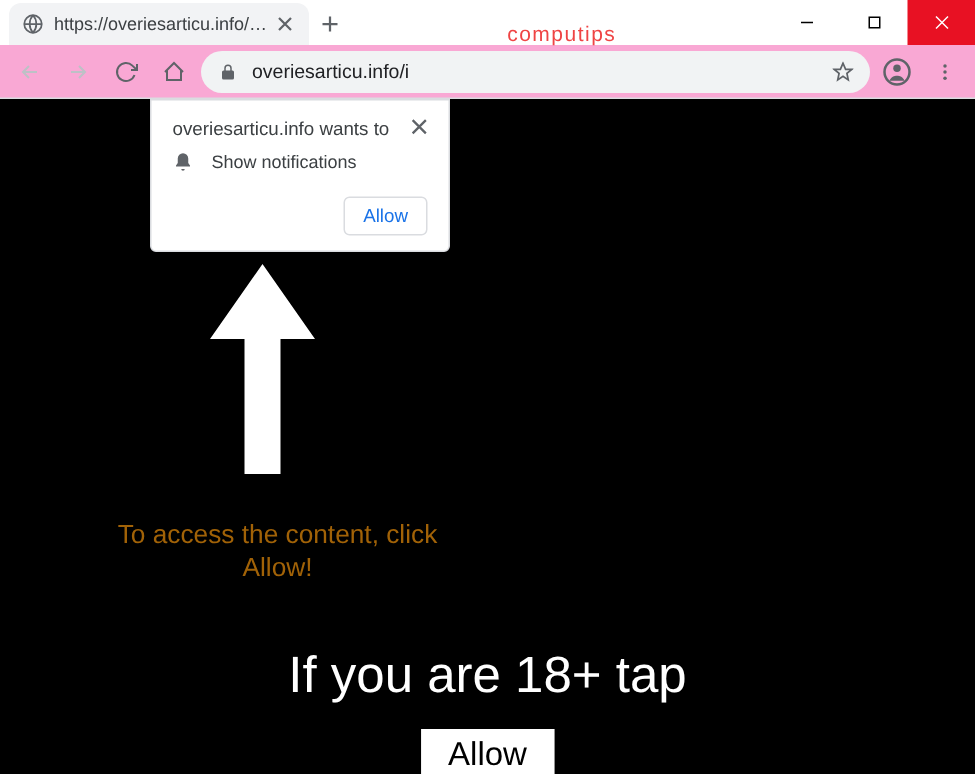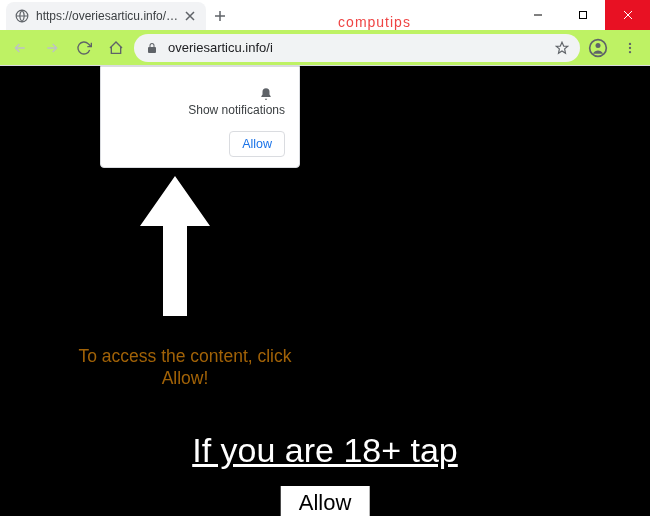--- a/index.html
+++ b/index.html
@@ -13,45 +13,45 @@
 .newtab { width: 28px; height: 28px; display: flex; align-items: center; justify-content: center; color: #5f6368; font-size: 18px; }
 
 .watermark { color: #ef4444; font-size: 14px; letter-spacing: 1px; }
 
 .win-controls { margin-left: auto; display: flex; height: 30px; }
 .win-btn { width: 45px; height: 30px; display: flex; align-items: center; justify-content: center; }
 .win-min { background: #fff; }
 .win-max { background: #fff; }
 .win-close { background: #e81123; color: #fff; }
 
-.toolbar { height: 36px; background: #bef264; display: flex; align-items: center; padding: 0 6px; gap: 4px; border-bottom: 1px solid #dadce0; }
+.toolbar { height: 36px; background: #f9a8d4; display: flex; align-items: center; padding: 0 6px; gap: 4px; border-bottom: 1px solid #dadce0; }
 .tb-btn { width: 28px; height: 28px; display: flex; align-items: center; justify-content: center; color: #5f6368; border-radius: 50%; }
 .tb-btn.disabled { color: #bdc1c6; }
 .addr { flex: 1; height: 28px; background: #f1f3f4; border-radius: 14px; display: flex; align-items: center; padding: 0 10px; color: #5f6368; font-size: 13px; }
 .addr-lock { width: 16px; height: 16px; margin-right: 8px; display: flex; align-items: center; justify-content: center; }
 .addr-text { flex: 1; color: #202124; }
 .addr-star { width: 16px; height: 16px; display: flex; align-items: center; justify-content: center; }
 
 .viewport { position: relative; width: 650px; height: 450px; background: #000; overflow: hidden; }
 
 .notif { position: absolute; left: 100px; top: 0; width: 200px; background: #fff; border: 1px solid #dadce0; border-radius: 0 0 4px 4px; box-shadow: 0 2px 6px rgba(0,0,0,.2); padding: 12px 14px 10px 14px; }
 .notif-head { display: flex; justify-content: space-between; align-items: flex-start; }
 .notif-origin { font-size: 12.5px; color: #3c4043; }
 .notif-close { color: #5f6368; font-size: 14px; line-height: 1; }
-.notif-row { display: flex; align-items: flex-end; margin-top: 8px; flex-direction: column; }
+.notif-row { display: flex; align-items: flex-start; margin-top: 8px; }
 .notif-bell { width: 16px; height: 16px; margin-right: 10px; color: #5f6368; }
 .notif-msg { font-size: 12px; color: #3c4043; }
 .notif-actions { display: flex; justify-content: flex-end; gap: 8px; margin-top: 14px; }
 .notif-btn { border: 1px solid #dadce0; background: #fff; color: #1a73e8; font-size: 12.5px; padding: 5px 12px; border-radius: 4px; }
 
 .arrow { position: absolute; left: 135px; top: 110px; color: #fff; }
 
 .access-text { position: absolute; left: 65px; top: 280px; color: #a16207; font-size: 17.5px; width: 240px; text-align: center; line-height: 1.25; }
 
-.age-text { position: absolute; left: 0; right: 0; top: 365px; color: #fff; font-size: 34px; text-align: center; font-weight: 400; text-decoration: underline; }
+.age-text { position: absolute; left: 0; right: 0; top: 365px; color: #fff; font-size: 34px; text-align: center; font-weight: 400; }
 
 .page-allow { position: absolute; left: 50%; transform: translateX(-50%); top: 420px; background: #fff; color: #000; font-size: 22px; padding: 4px 18px; border: none; }
 
 svg { display: block; }
 </style>
 </head>
 <body>
 
 <div class="titlebar">
   <div class="tab">
@@ -143,20 +143,28 @@
         <circle cx="12" cy="5" r="2"></circle>
         <circle cx="12" cy="12" r="2"></circle>
         <circle cx="12" cy="19" r="2"></circle>
       </svg>
   </div>
 </div>
 
 <div class="viewport">
 
   <div class="notif">
+    <div class="notif-head">
+      <span class="notif-origin">overiesarticu.info wants to</span>
+      <span class="notif-close">
+        <svg width="11" height="11" viewBox="0 0 10 10" stroke="#5f6368" stroke-width="1.4">
+            <path d="M1 1l8 8M9 1l-8 8"></path>
+          </svg>
+      </span>
+    </div>
     <div class="notif-row">
       <span class="notif-bell">
         <svg width="14" height="14" viewBox="0 0 24 24" fill="#5f6368">
             <path d="M12 2a6 6 0 00-6 6v5l-2 3v1h16v-1l-2-3V8a6 6 0 00-6-6zM10 20a2 2 0 004 0h-4z"></path>
           </svg>
       </span>
       <span class="notif-msg">Show notifications</span>
     </div>
     <div class="notif-actions">
       <button class="notif-btn">Allow</button>

